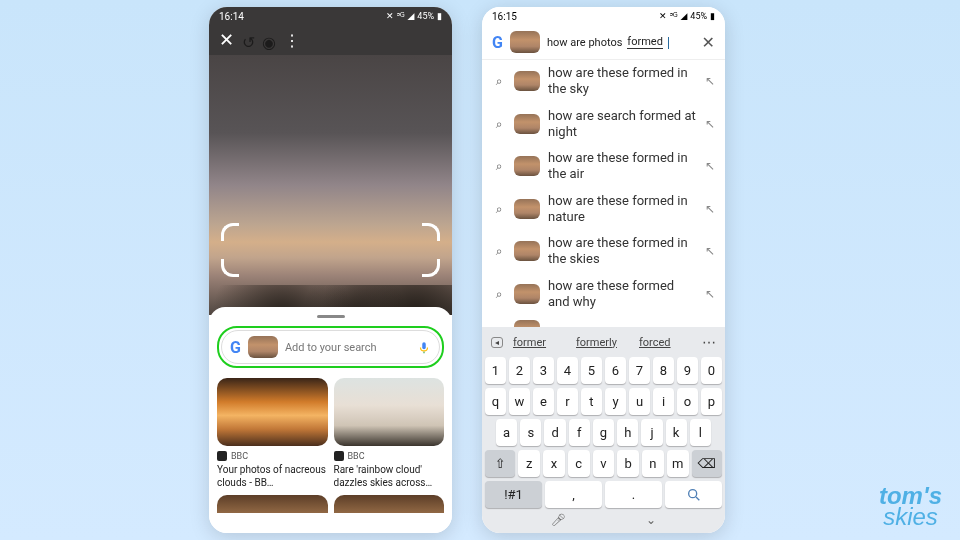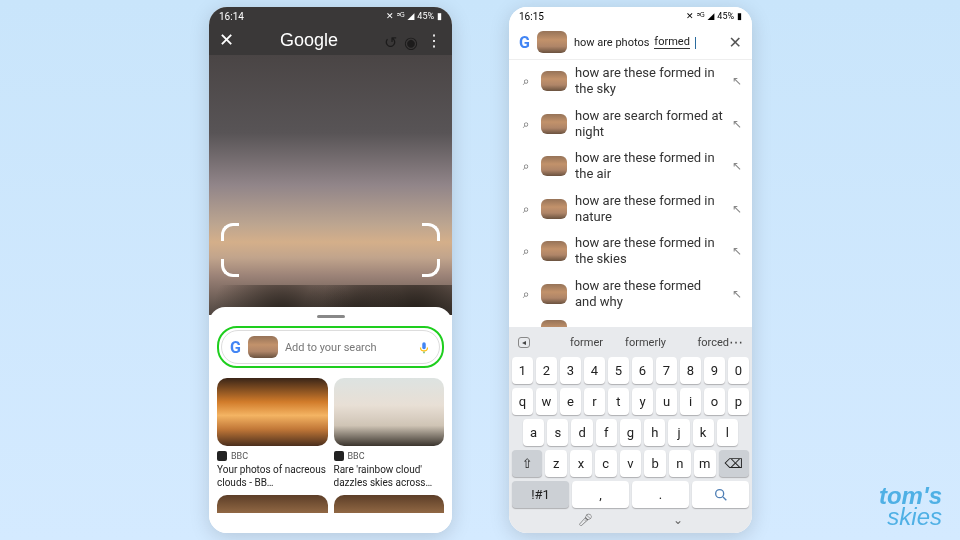--- a/index.html
+++ b/index.html
@@ -15,21 +15,21 @@
     position: absolute;
     width: 243px;
     height: 526px;
     top: 7px;
     border-radius: 18px;
     background: #fff;
     box-shadow: 0 4px 20px rgba(0,0,0,0.15);
     overflow: hidden;
   }
   .phone-left { left: 209px; }
-  .phone-right { left: 509px; }
+  .phone-right { left: 482px; }
 
   
   .status-bar {
     height: 18px;
     display: flex;
     justify-content: space-between;
     align-items: center;
     padding: 4px 10px;
     font-size: 10px;
     color: #000;
@@ -157,21 +157,21 @@
   
   .kbd {
     position:absolute; bottom:0; left:0; right:0;
     background:#e8eaed; padding:4px 3px 3px;
   }
   .kbd-sugg-row {
     display:flex; align-items:center; padding:3px 6px 5px;
     font-size:11px; color:#444;
   }
   .kbd-sugg-row .gif { border:1px solid #888; border-radius:3px; padding:0 3px; font-size:8px; margin-right:10px; }
-  .kbd-sugg { flex:1; text-align:right; }
+  .kbd-sugg { flex:1; text-align:left;text-decoration:underline; }
   .kbd-dots { font-size:14px; }
   .kbd-row { display:flex; gap:3px; padding:2px 0; justify-content:center; }
   .key {
     background:#fff; border-radius:4px;
     flex:1; height:27px;
     display:flex; align-items:center; justify-content:center;
     font-size:13px; color:#222;
     box-shadow: 0 1px 1px rgba(0,0,0,0.25);
   }
   .key.func { background:#ccd0d5; }
@@ -179,41 +179,40 @@
   .key.shift, .key.back { flex:1.4; }
   .key.space { flex:4.5; font-size:10px; color:#666; }
   .key.search { background:#fff; color:#4f7fb5; }
   .kbd-bottom { display:flex; padding:3px 2px; justify-content:center; gap:80px; color:#666; font-size:12px; }
 
   
   .watermark {
     position:absolute; right:18px; bottom:12px;
     font-family: Arial; font-weight:800;
     color:#4fb0e5; font-size:24px; line-height:0.9;
-    font-style:italic; text-align:right;
+    font-style:italic; text-align:center;
   }
   .watermark .g { font-weight:400; }
 </style>
 </head>
 <body>
 
 <div class="phone phone-left">
   <div class="status-bar">
     <span>16:14</span>
     <span class="status-right">
       <span>✕</span>
       <span>⁵ᴳ</span>
       <span>◢</span>
       <span>45%</span>
       <span>▮</span>
     </span>
   </div>
   <div class="lens-header">
     <span class="lens-x">✕</span>
-    <span class="google-logo">Google</span>
     <span class="lens-icons-mid">
       <span>↺</span>
       <span>◉</span>
     </span>
     <span class="lens-dots">⋮</span>
   </div>
   <div class="lens-image-area">
     <div class="crop-box">
       <div class="crop-corner cc-tl"></div>
       <div class="crop-corner cc-tr"></div>

